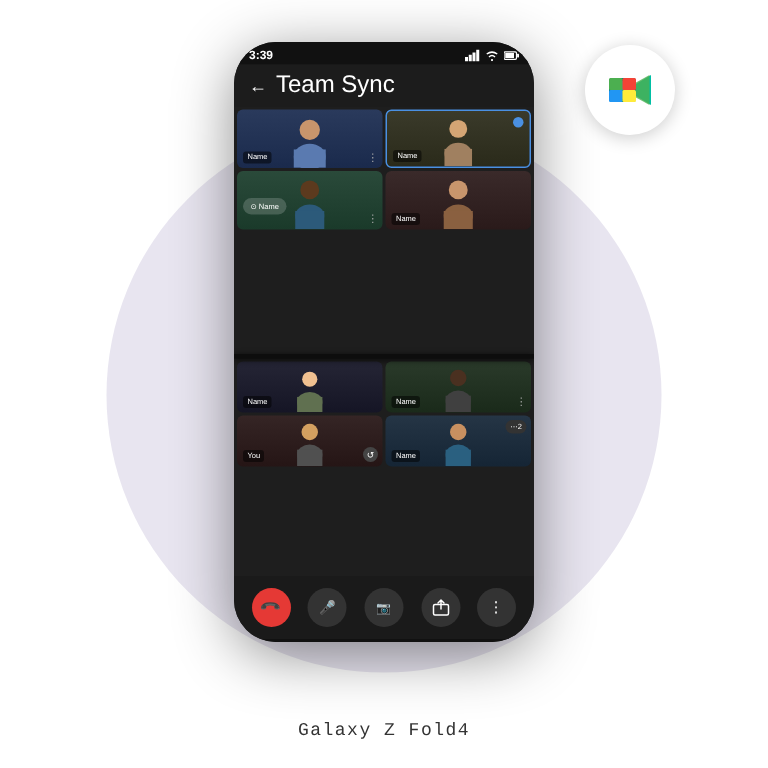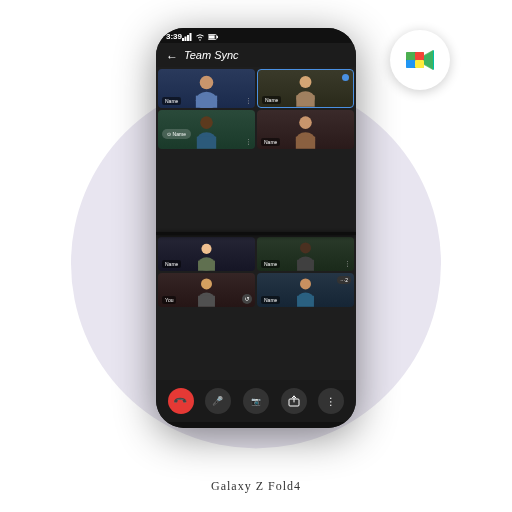--- a/index.html
+++ b/index.html
@@ -49,20 +49,21 @@
       overflow: hidden;
       display: flex;
       flex-direction: column;
     }
 
     
     .phone-top-bar {
       background: #111;
       padding: 4px 10px 2px;
       display: flex;
+      justify-content: space-between;
       align-items: center;
       flex-shrink: 0;
     }
 
     .status-time {
       font-size: 8px;
       color: #fff;
       font-weight: 600;
     }
 
@@ -88,23 +89,22 @@
       flex-shrink: 0;
     }
 
     .back-arrow {
       color: #fff;
       font-size: 12px;
     }
 
     .header-title {
       color: #fff;
-      font-size: 11px;
+      font-size: 16px;
       font-weight: 500;
-      font-style: italic;
     }
 
     
     .fold-line {
       width: 100%;
       height: 3px;
       background: #0d0d0d;
       flex-shrink: 0;
       position: relative;
       z-index: 10;
@@ -255,21 +255,21 @@
       font-weight: 800;
       letter-spacing: 2px;
       color: #1a1a1a;
       font-family: 'Arial Black', sans-serif;
     }
 
     .samsung-model {
       font-size: 12px;
       color: #333;
       letter-spacing: 1px;
-      font-family: Liberation Serif, serif;
+      font-family: Liberation Mono, monospace;
     }
 
     .cell-bg-1 { background: linear-gradient(180deg, #2a3a5c 0%, #1a2a4c 100%); }
     .cell-bg-2 { background: linear-gradient(180deg, #3a3a2a 0%, #2a2a1a 100%); }
     .cell-bg-3 { background: linear-gradient(180deg, #2a4a3a 0%, #1a3a2a 100%); }
     .cell-bg-4 { background: linear-gradient(180deg, #3a2a2a 0%, #2a1a1a 100%); }
     .cell-bg-5 { background: linear-gradient(180deg, #252535 0%, #151525 100%); }
     .cell-bg-6 { background: linear-gradient(180deg, #2a3a2a 0%, #1a2a1a 100%); }
     .cell-bg-7 { background: linear-gradient(180deg, #352525 0%, #251515 100%); }
     .cell-bg-8 { background: linear-gradient(180deg, #253545 0%, #152535 100%); }

